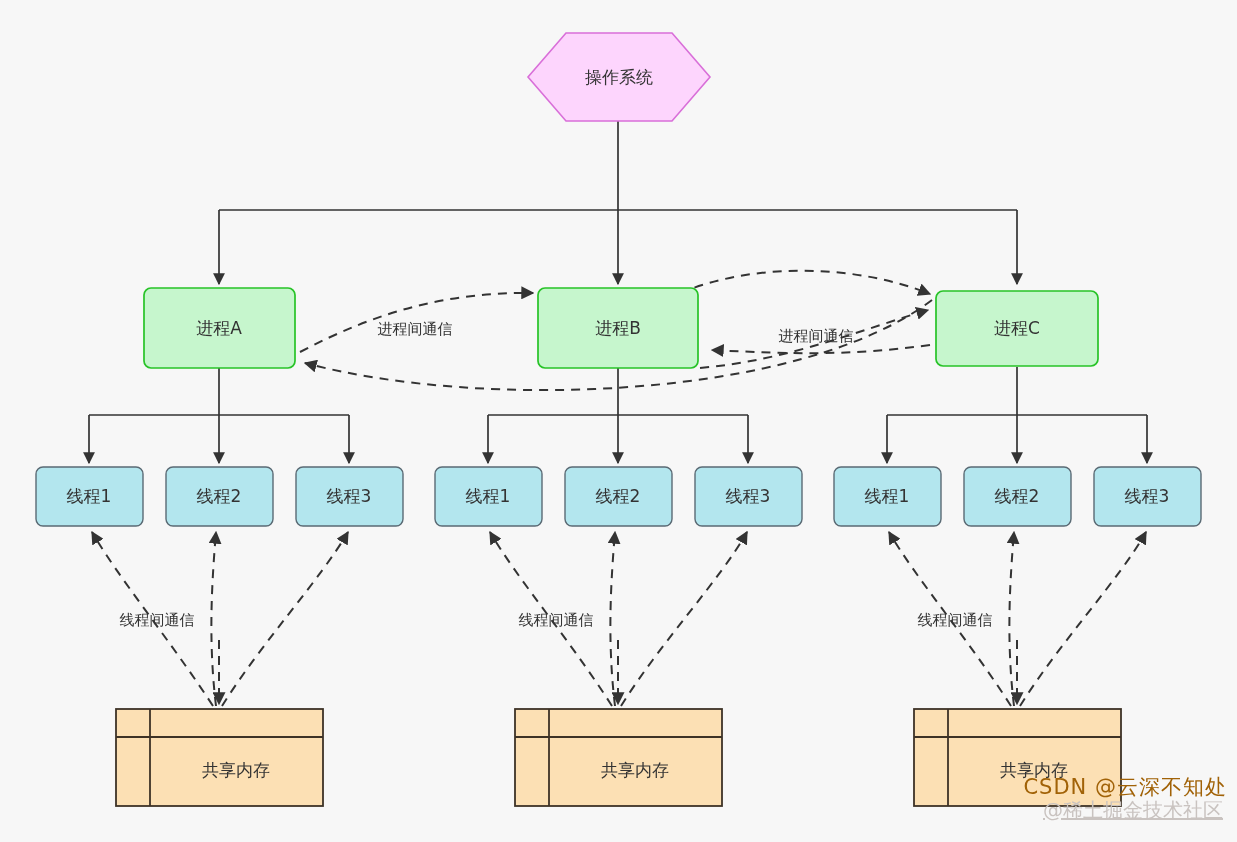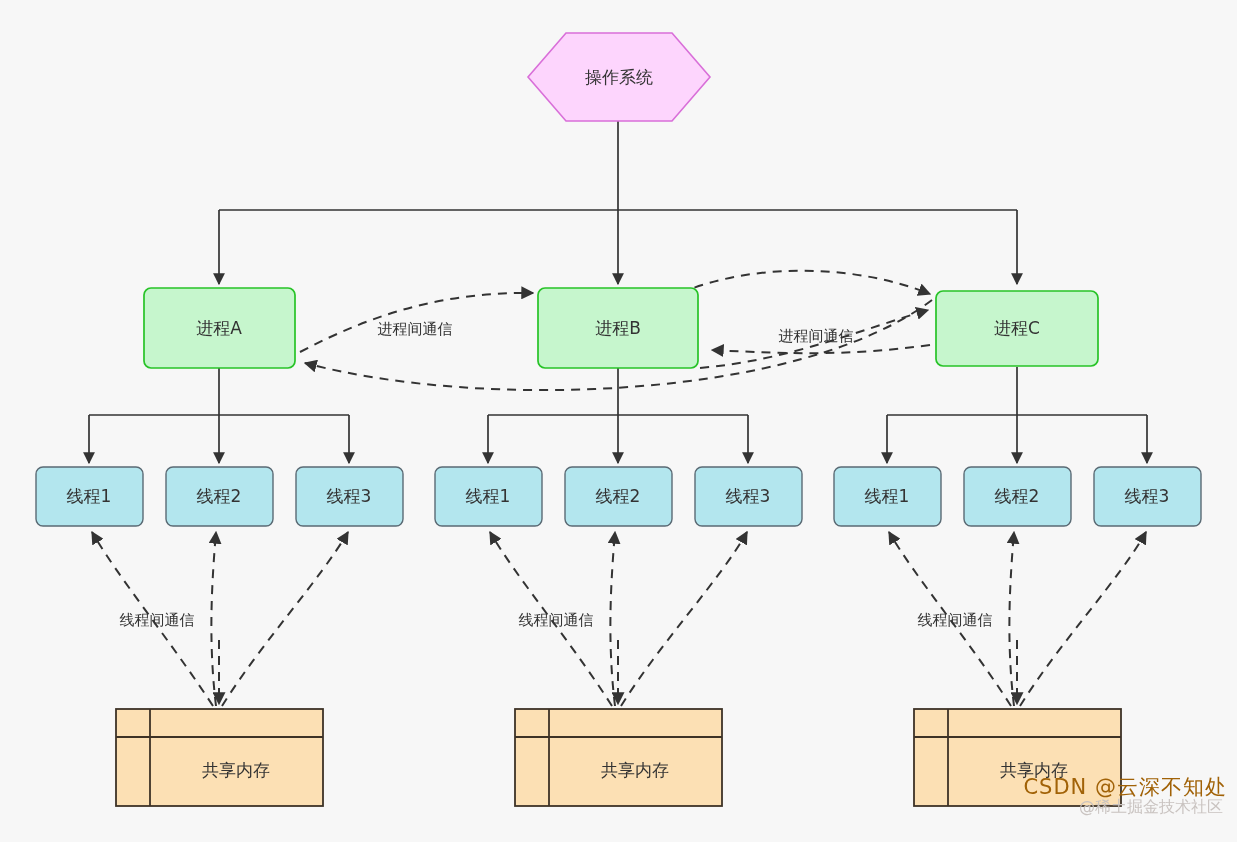--- a/index.html
+++ b/index.html
@@ -36,22 +36,23 @@
 
   .watermark{
     position:absolute;
     font-family:"DejaVu Sans","Liberation Sans",sans-serif;
     white-space:nowrap;
     pointer-events:none;
     user-select:none;
   }
   .wm-top{
     right:14px;top:797px;
-    font-size:16px;
+    font-size:20px;
     color:#c9c3c0;
+    text-decoration:underline;
   }
   .wm-bottom{
     right:10px;top:773px;
     font-size:21px;
     color:#a16207;
     letter-spacing:1px;
   }
 </style>
 </head>
 <body>

